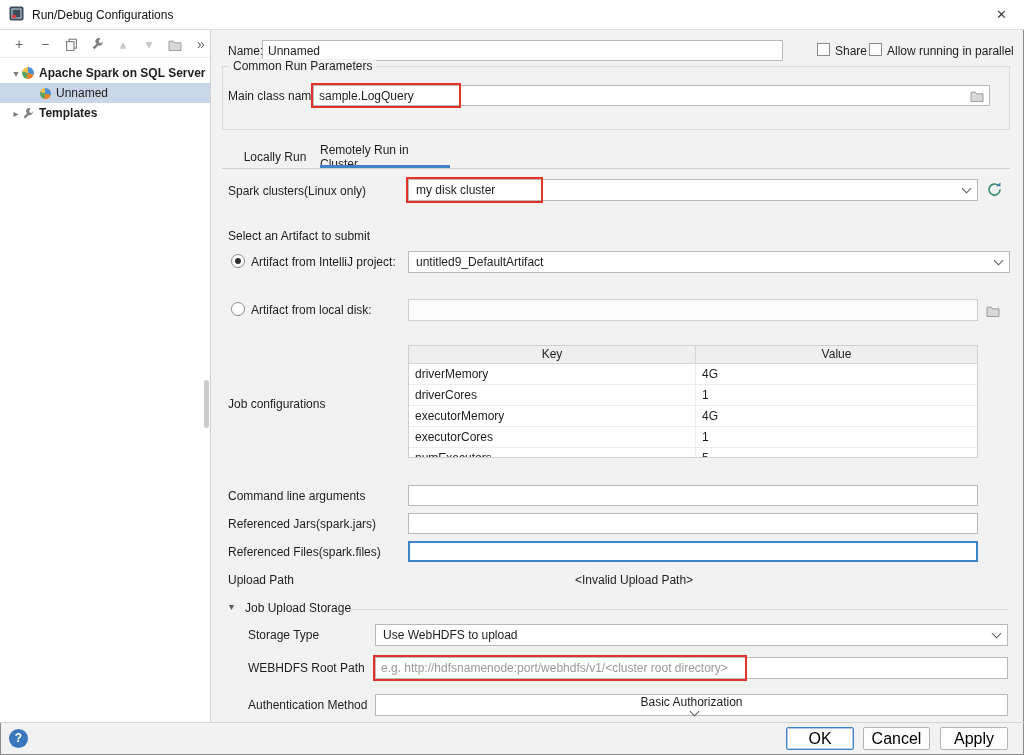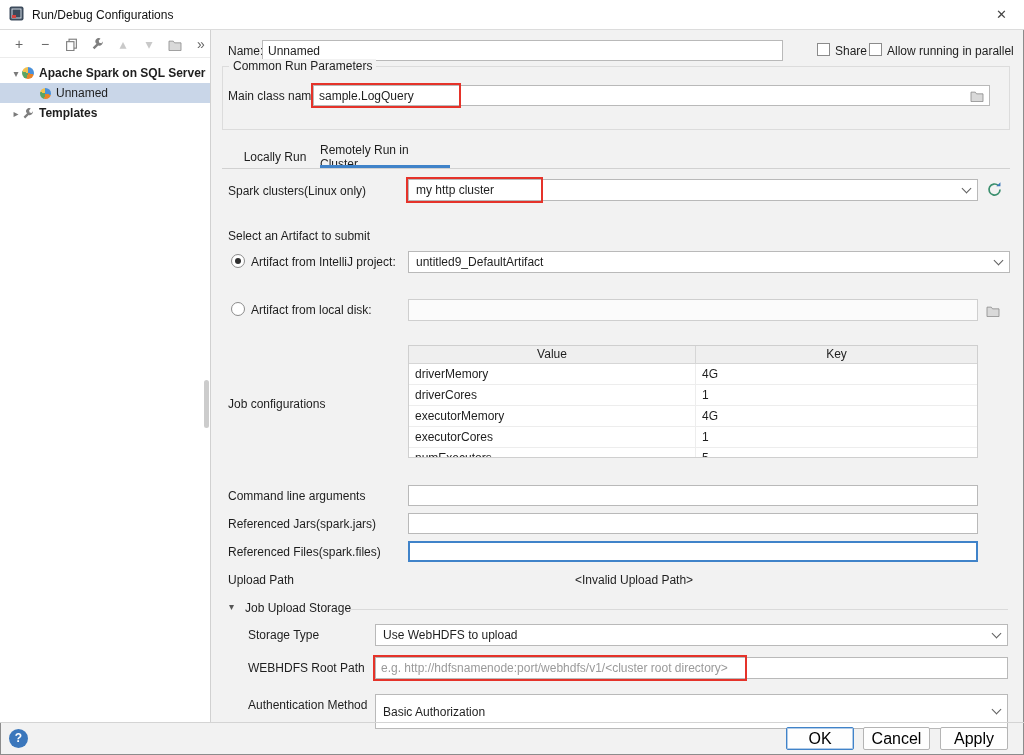--- a/index.html
+++ b/index.html
@@ -156,21 +156,21 @@
   </div>
   <div class="redbox" style="left:311px;top:83px;width:150px;height:25px;"></div>
 
   <div class="tab" style="left:238px;top:145px;width:74px;">Locally Run</div>
   <div class="tab" style="left:320px;top:145px;width:130px;">Remotely Run in Cluster</div>
   <div class="tab-underline" style="left:320px;top:165px;width:130px;"></div>
   <div class="hline" style="left:222px;top:168px;width:788px;"></div>
 
   <span class="lbl" style="left:228px;top:184px;text-align:right;">Spark clusters(Linux only)</span>
   <div class="combo" style="left:408px;top:179px;width:570px;height:22px;">
-    <span class="cv">my http cluster</span>
+    <span class="cv">my disk cluster</span>
     <span class="combo-arrow"></span>
   </div>
   <span class="abs" style="left:986px;top:181px;">
     <svg class="icon-svg" width="17" height="17" viewBox="0 0 16 16">
         <path d="M13.2 8a5.2 5.2 0 1 1-1.6-3.7" fill="none" stroke="#3b8f6e" stroke-width="1.6"></path>
         <path d="M13.6 1.2v3.8h-3.8z" fill="#3b77bc"></path>
       </svg>
   </span>
   <div class="redbox" style="left:406px;top:177px;width:137px;height:26px;"></div>
 
@@ -190,22 +190,22 @@
   </div>
   <span class="abs" style="left:986px;top:303px;">
     <svg class="icon-svg" width="14" height="12" viewBox="0 0 16 14">
         <path d="M1 2.5h5l1.5 2H15v9H1z" fill="#d9d9d9" stroke="#8f8f8f"></path>
       </svg>
   </span>
 
   <span class="lbl" style="left:228px;top:397px;">Job configurations</span>
   <div class="jobtable">
     <div class="jt-header">
+      <span class="th">Key</span>
       <span class="th">Value</span>
-      <span class="th">Key</span>
     </div>
     <div class="jt-row">
       <span class="td">driverMemory</span>
       <span class="td">4G</span>
     </div>
     <div class="jt-row">
       <span class="td">driverCores</span>
       <span class="td">1</span>
     </div>
     <div class="jt-row">
@@ -242,21 +242,21 @@
   <div class="combo" style="left:375px;top:624px;width:633px;height:22px;">
     <span class="cv">Use WebHDFS to upload</span>
     <span class="combo-arrow"></span>
   </div>
 
   <span class="lbl" style="left:248px;top:661px;">WEBHDFS Root Path</span>
   <input class="txt" style="left: 375px; top: 657px; width: 633px; height: 22px;" placeholder="e.g. http://hdfsnamenode:port/webhdfs/v1/&lt;cluster root directory&gt;">
   <div class="redbox" style="left:373px;top:655px;width:374px;height:26px;"></div>
 
   <span class="lbl" style="left:248px;top:698px;">Authentication Method</span>
-  <div class="combo" style="left:375px;top:694px;width:633px;height:35px;">
+  <div class="combo" style="left:375px;top:694px;width:633px;height:22px;flex-direction:column;">
     <span class="cv">Basic Authorization</span>
     <span class="combo-arrow"></span>
   </div>
 
   <div class="hline" style="left:0;top:722px;width:1024px;background:#d4d4d4;"></div>
   <span class="help">?</span>
   <button class="btn default" style="left:786px;top:727px;width:68px;">OK</button>
   <button class="btn" style="left:863px;top:727px;width:67px;">Cancel</button>
   <button class="btn" style="left:940px;top:727px;width:68px;">Apply</button>
 

